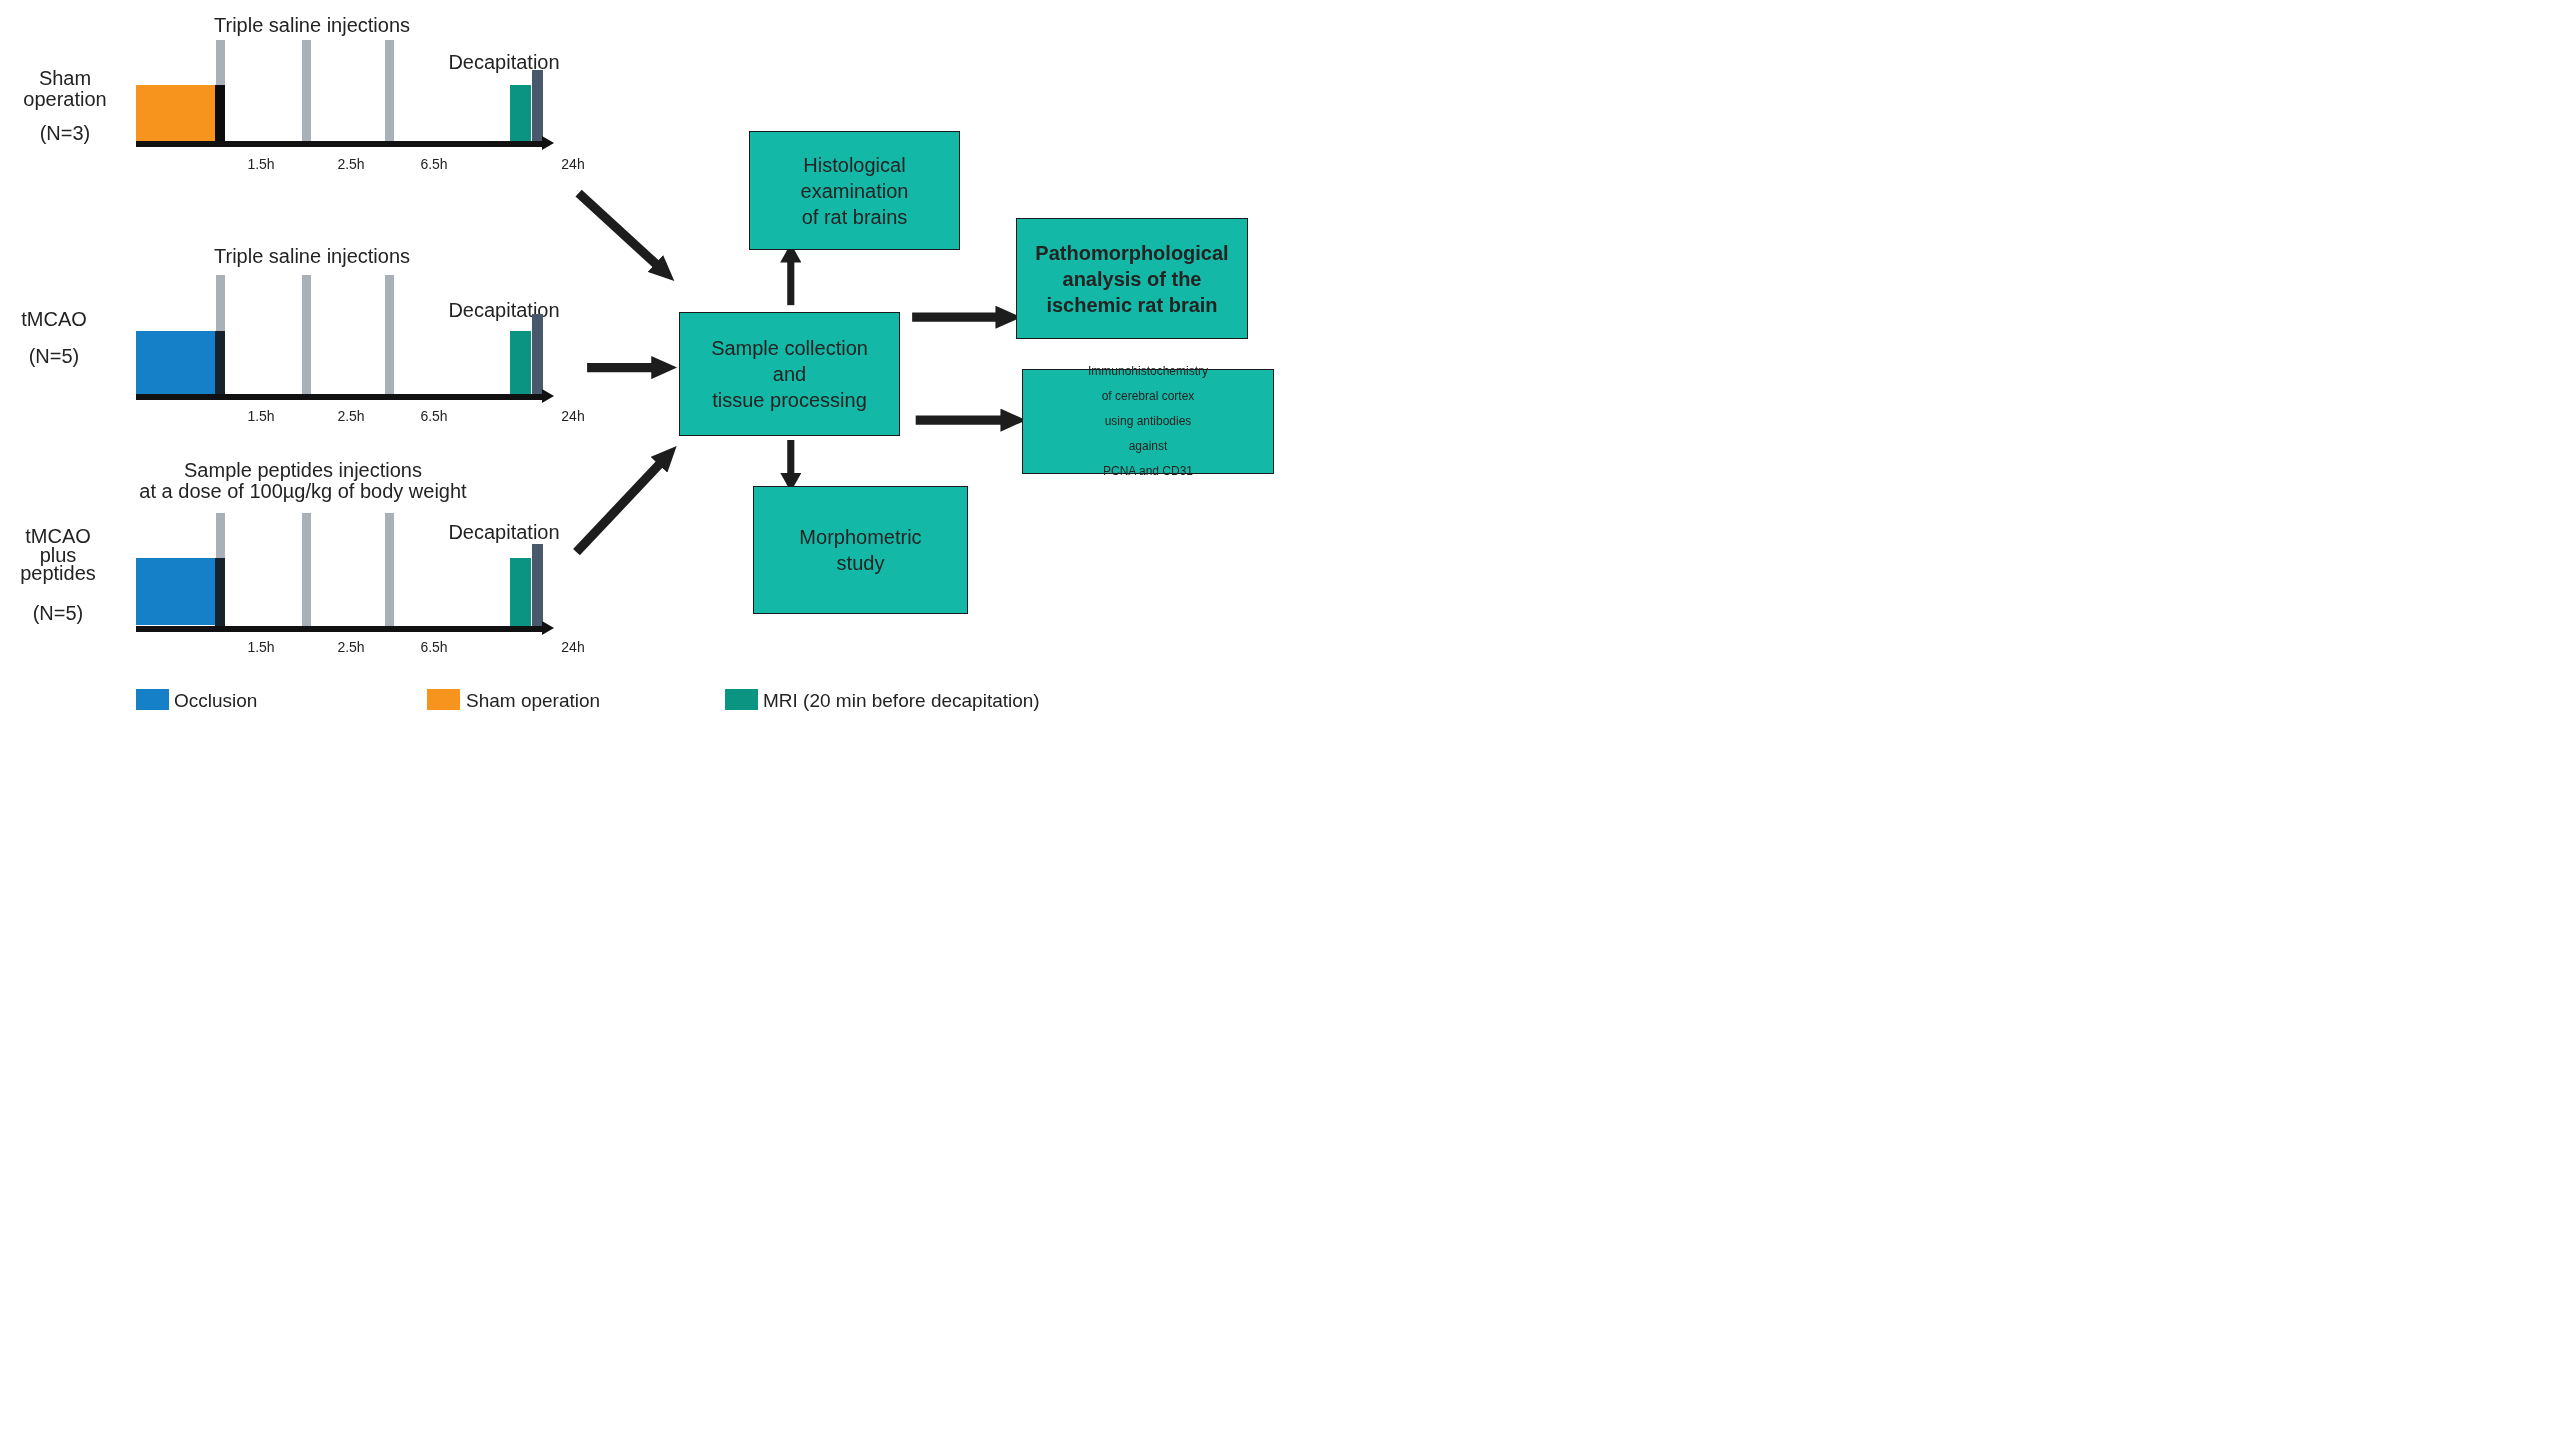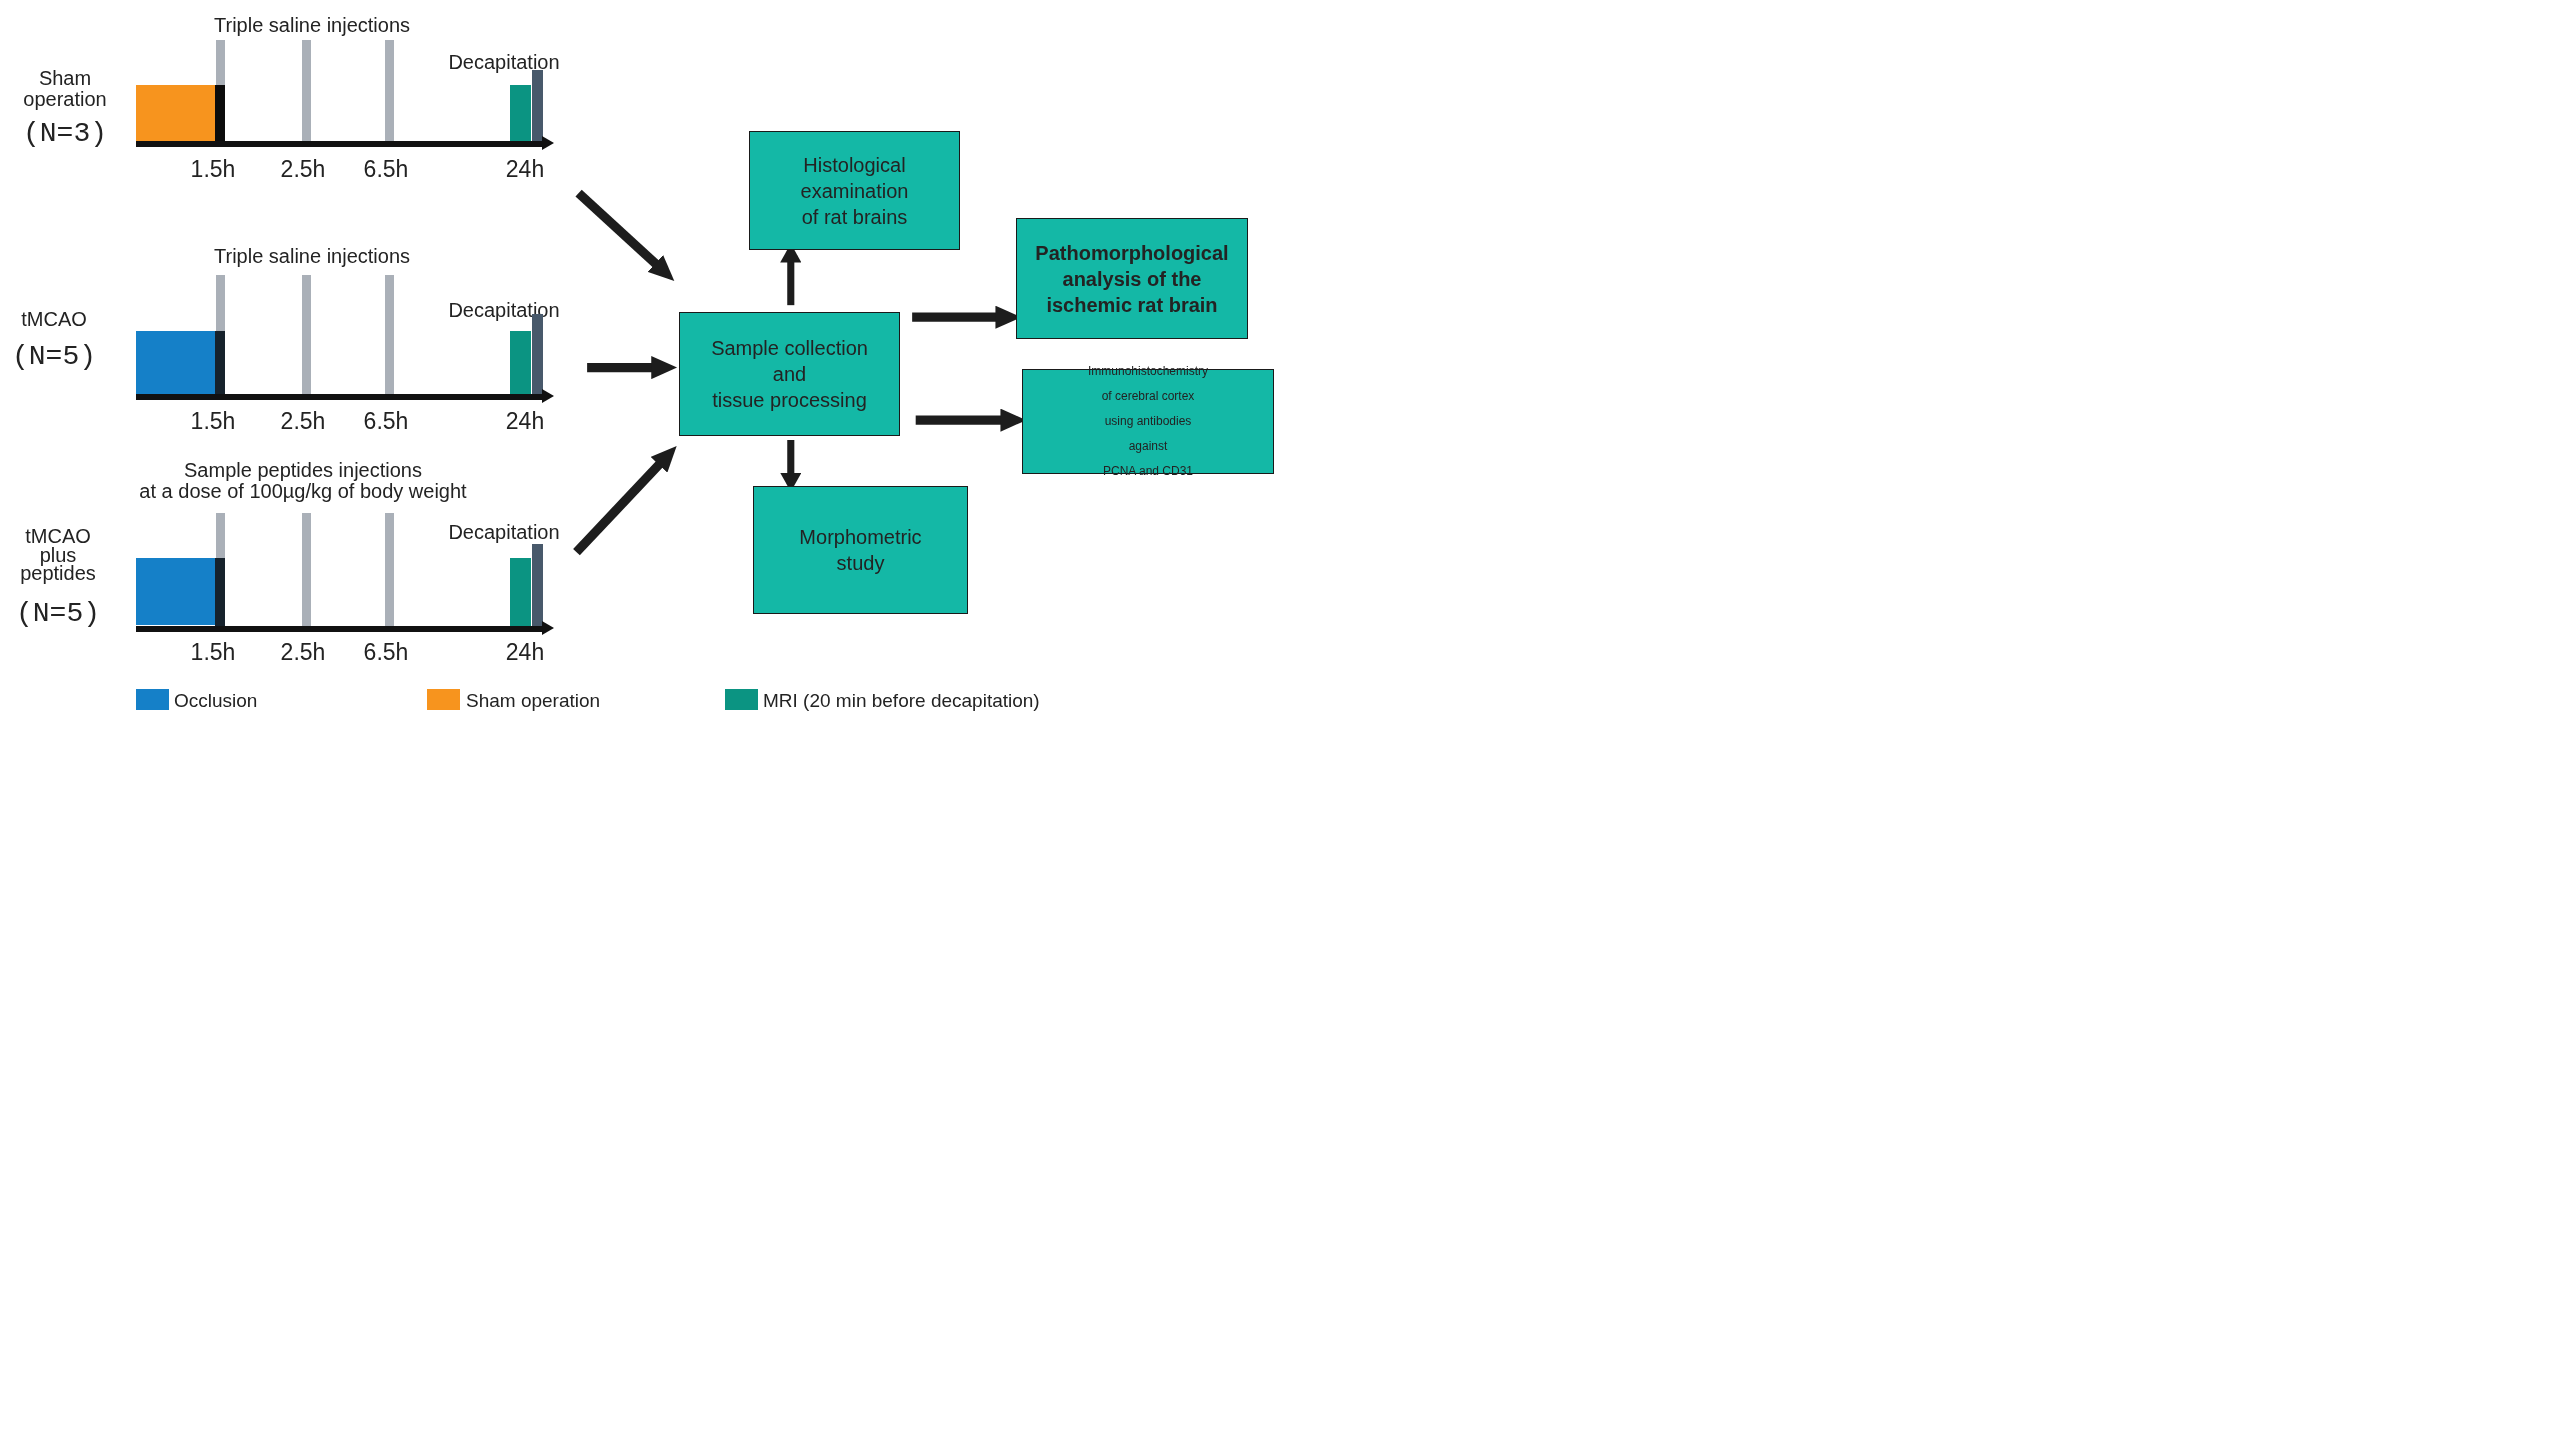--- a/index.html
+++ b/index.html
@@ -7,23 +7,23 @@
     position:relative;width:1275px;height:726px;background:#ffffff;
     font-family:"Liberation Sans",sans-serif;color:#232323;overflow:hidden;
   }
   .abs{position:absolute;}
   .ml{white-space:pre-line;}
   .center-xy{transform:translate(-50%,-50%);text-align:center;}
   .center-x{transform:translateX(-50%);text-align:center;}
   .row-title{font-size:20px;line-height:21px;}
   .group-label{font-size:20px;line-height:21px;}
   .group-label.tight{line-height:18.5px;}
-  .n-label{font-size:28px;font-family:Liberation Mono, monospace;}
+  .n-label{font-size:20px;}
   .event-label{font-size:20px;}
-  .tick{font-size:23px;}
+  .tick{font-size:14px;margin-left:48px;}
   .bar{position:absolute;}
   .axis{position:absolute;background:#111111;height:5.7px;z-index:5;}
   .axis-head{
     position:absolute;width:0;height:0;z-index:5;
     border-top:7.8px solid transparent;border-bottom:7.8px solid transparent;
     border-left:12px solid #111111;
   }
   .flow-box{
     position:absolute;border:1.4px solid #1a1a1a;background:#14b8a6;
     display:flex;align-items:center;justify-content:center;text-align:center;

